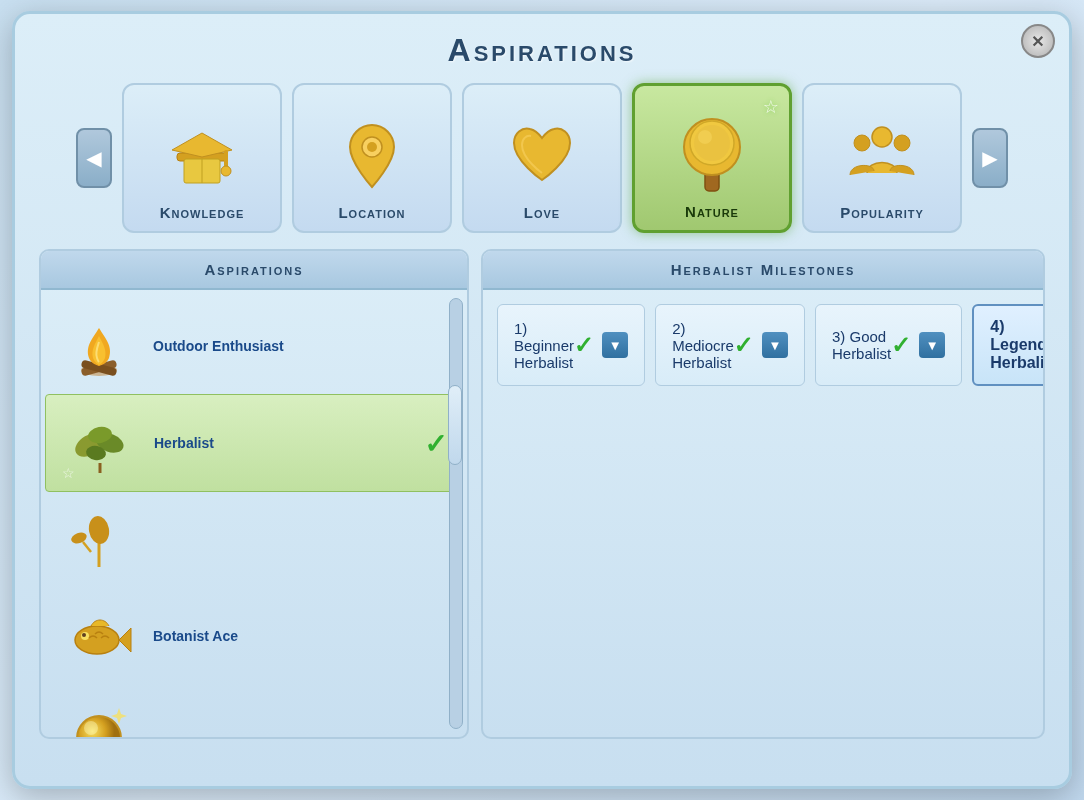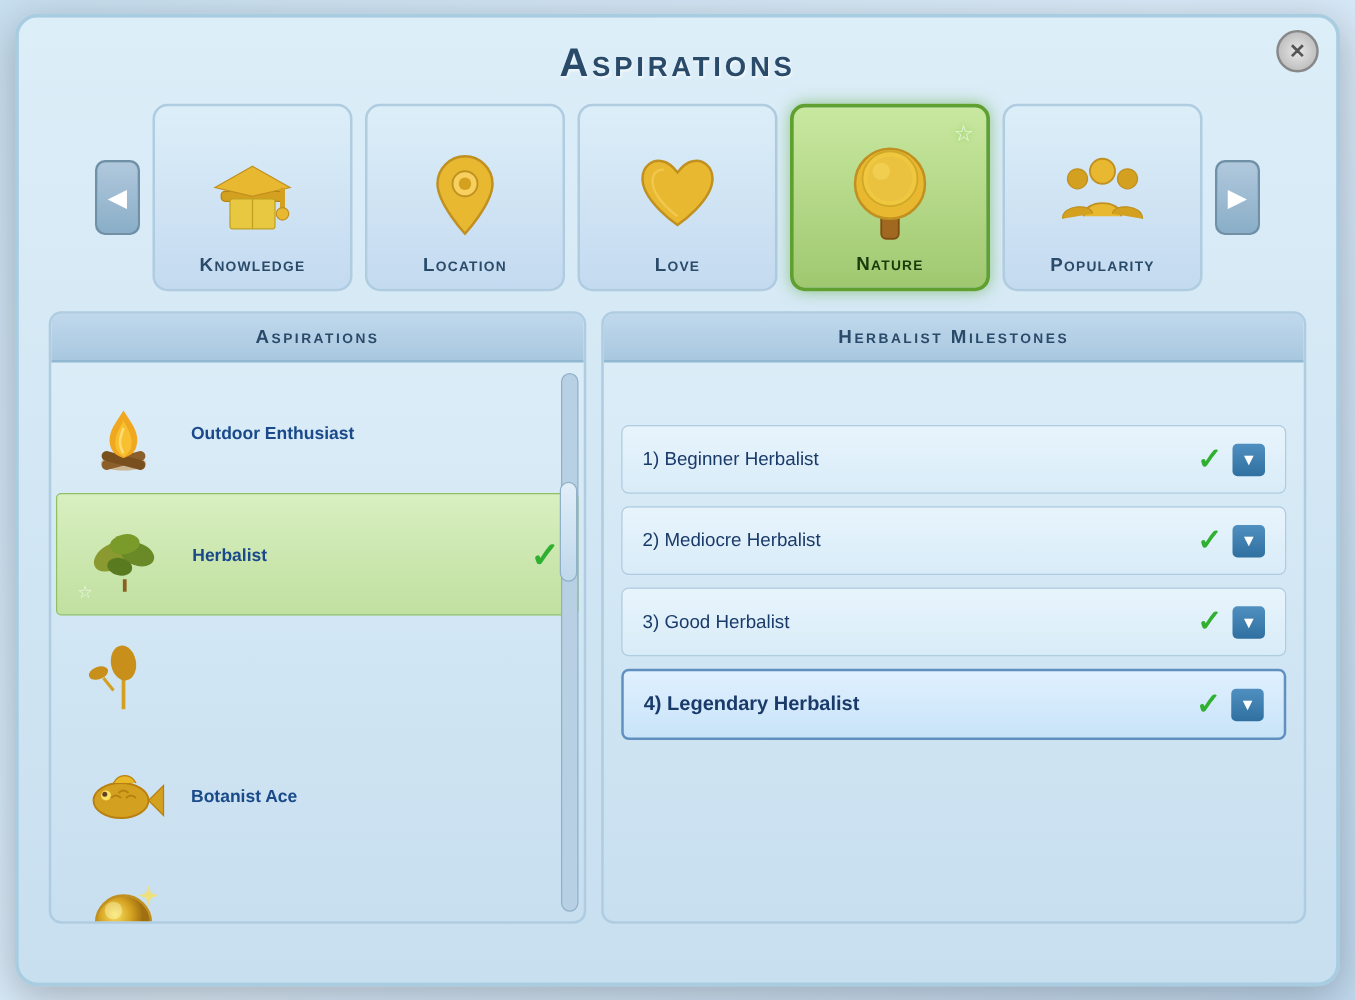--- a/index.html
+++ b/index.html
@@ -243,27 +243,26 @@
 
     
     .milestones-panel {
       flex: 1;
       background: linear-gradient(180deg, #dceef8, #c8dff0);
       border: 2px solid #b0cce0;
       border-radius: 10px;
       overflow: hidden;
       display: flex;
       flex-direction: column;
-      gap: 36px;
     }
 
     .milestone-list {
       padding: 14px;
       display: flex;
-      flex-direction: column;
+      flex-direction: row;
       gap: 10px;
     }
 
     .milestone-item {
       background: linear-gradient(180deg, #e8f4fc, #d8ecf8);
       border: 1px solid #b0cce0;
       border-radius: 6px;
       padding: 12px 16px;
       display: flex;
       align-items: center;

